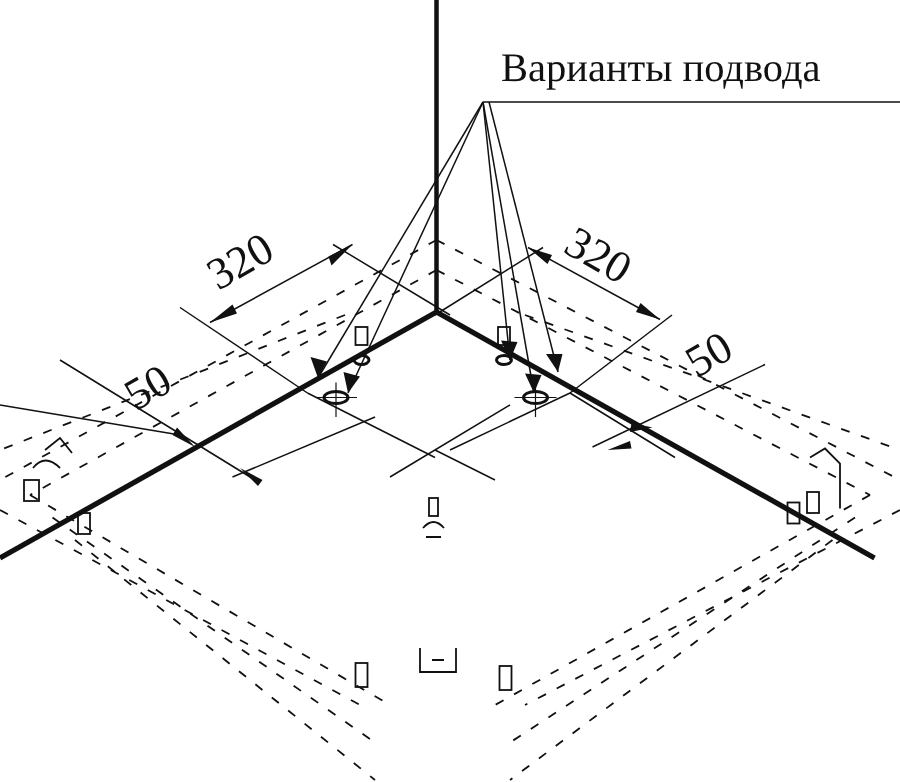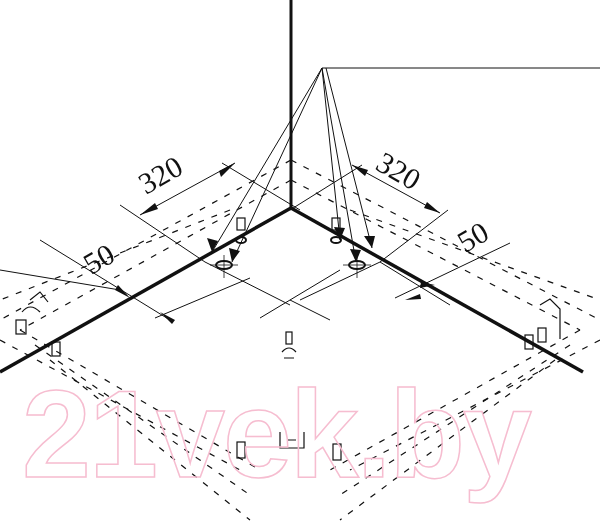--- a/index.html
+++ b/index.html
@@ -138,20 +138,20 @@
         <rect x="538" y="328" width="8" height="14"></rect>
         <rect x="237" y="442" width="8" height="16"></rect>
         <rect x="333" y="444" width="8" height="16"></rect>
         <path d="M280 432 l0 16 l24 0 l0 -16 M288 440 l8 0"></path>
         <path d="M30 300 l10 -8 l8 10 M22 312 q8 -10 18 0"></path>
         <path d="M540 305 l10 -6 l10 10 l0 30"></path>
       </g>
     </g>
   </svg>
 
+  <div class="label callout-line1">Варианты подвода</div>
 
   <div class="dim dim-320-left">320</div>
   <div class="dim dim-320-right">320</div>
   <div class="dim dim-50-left">50</div>
   <div class="dim dim-50-right">50</div>
 
-  <div class="watermark">21vek.by</div>
 </div>
 
 </body></html>

